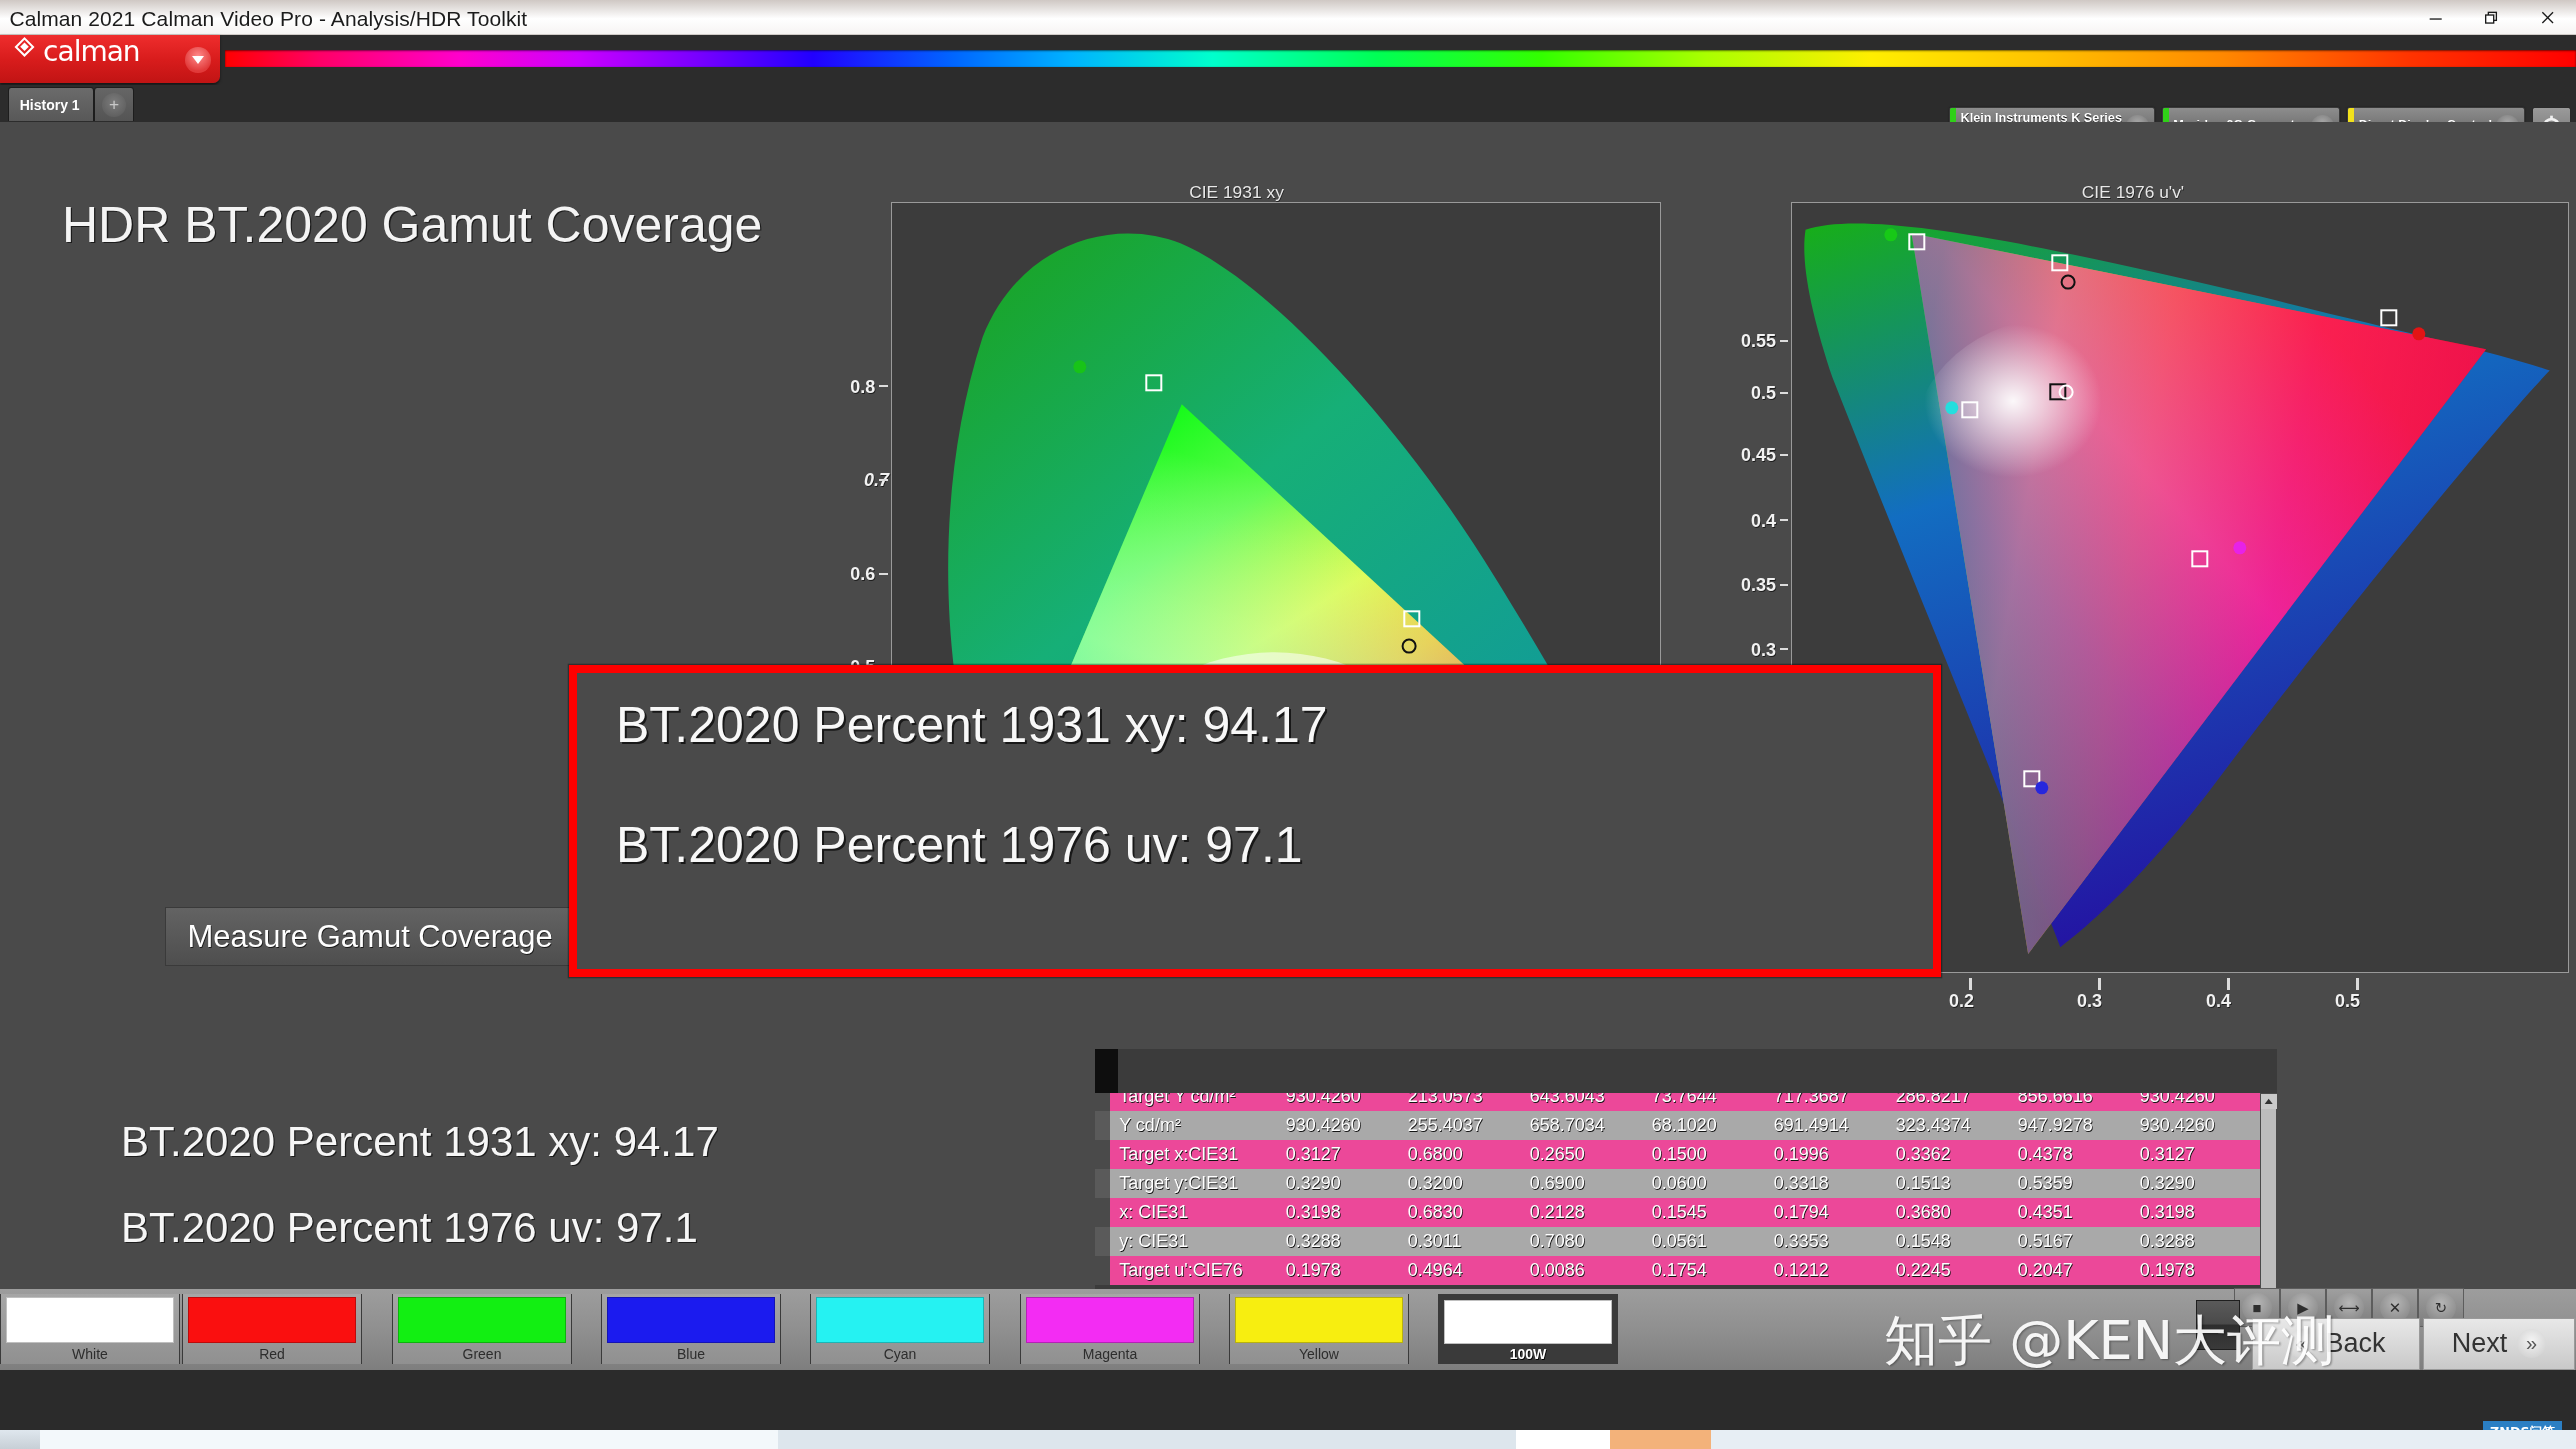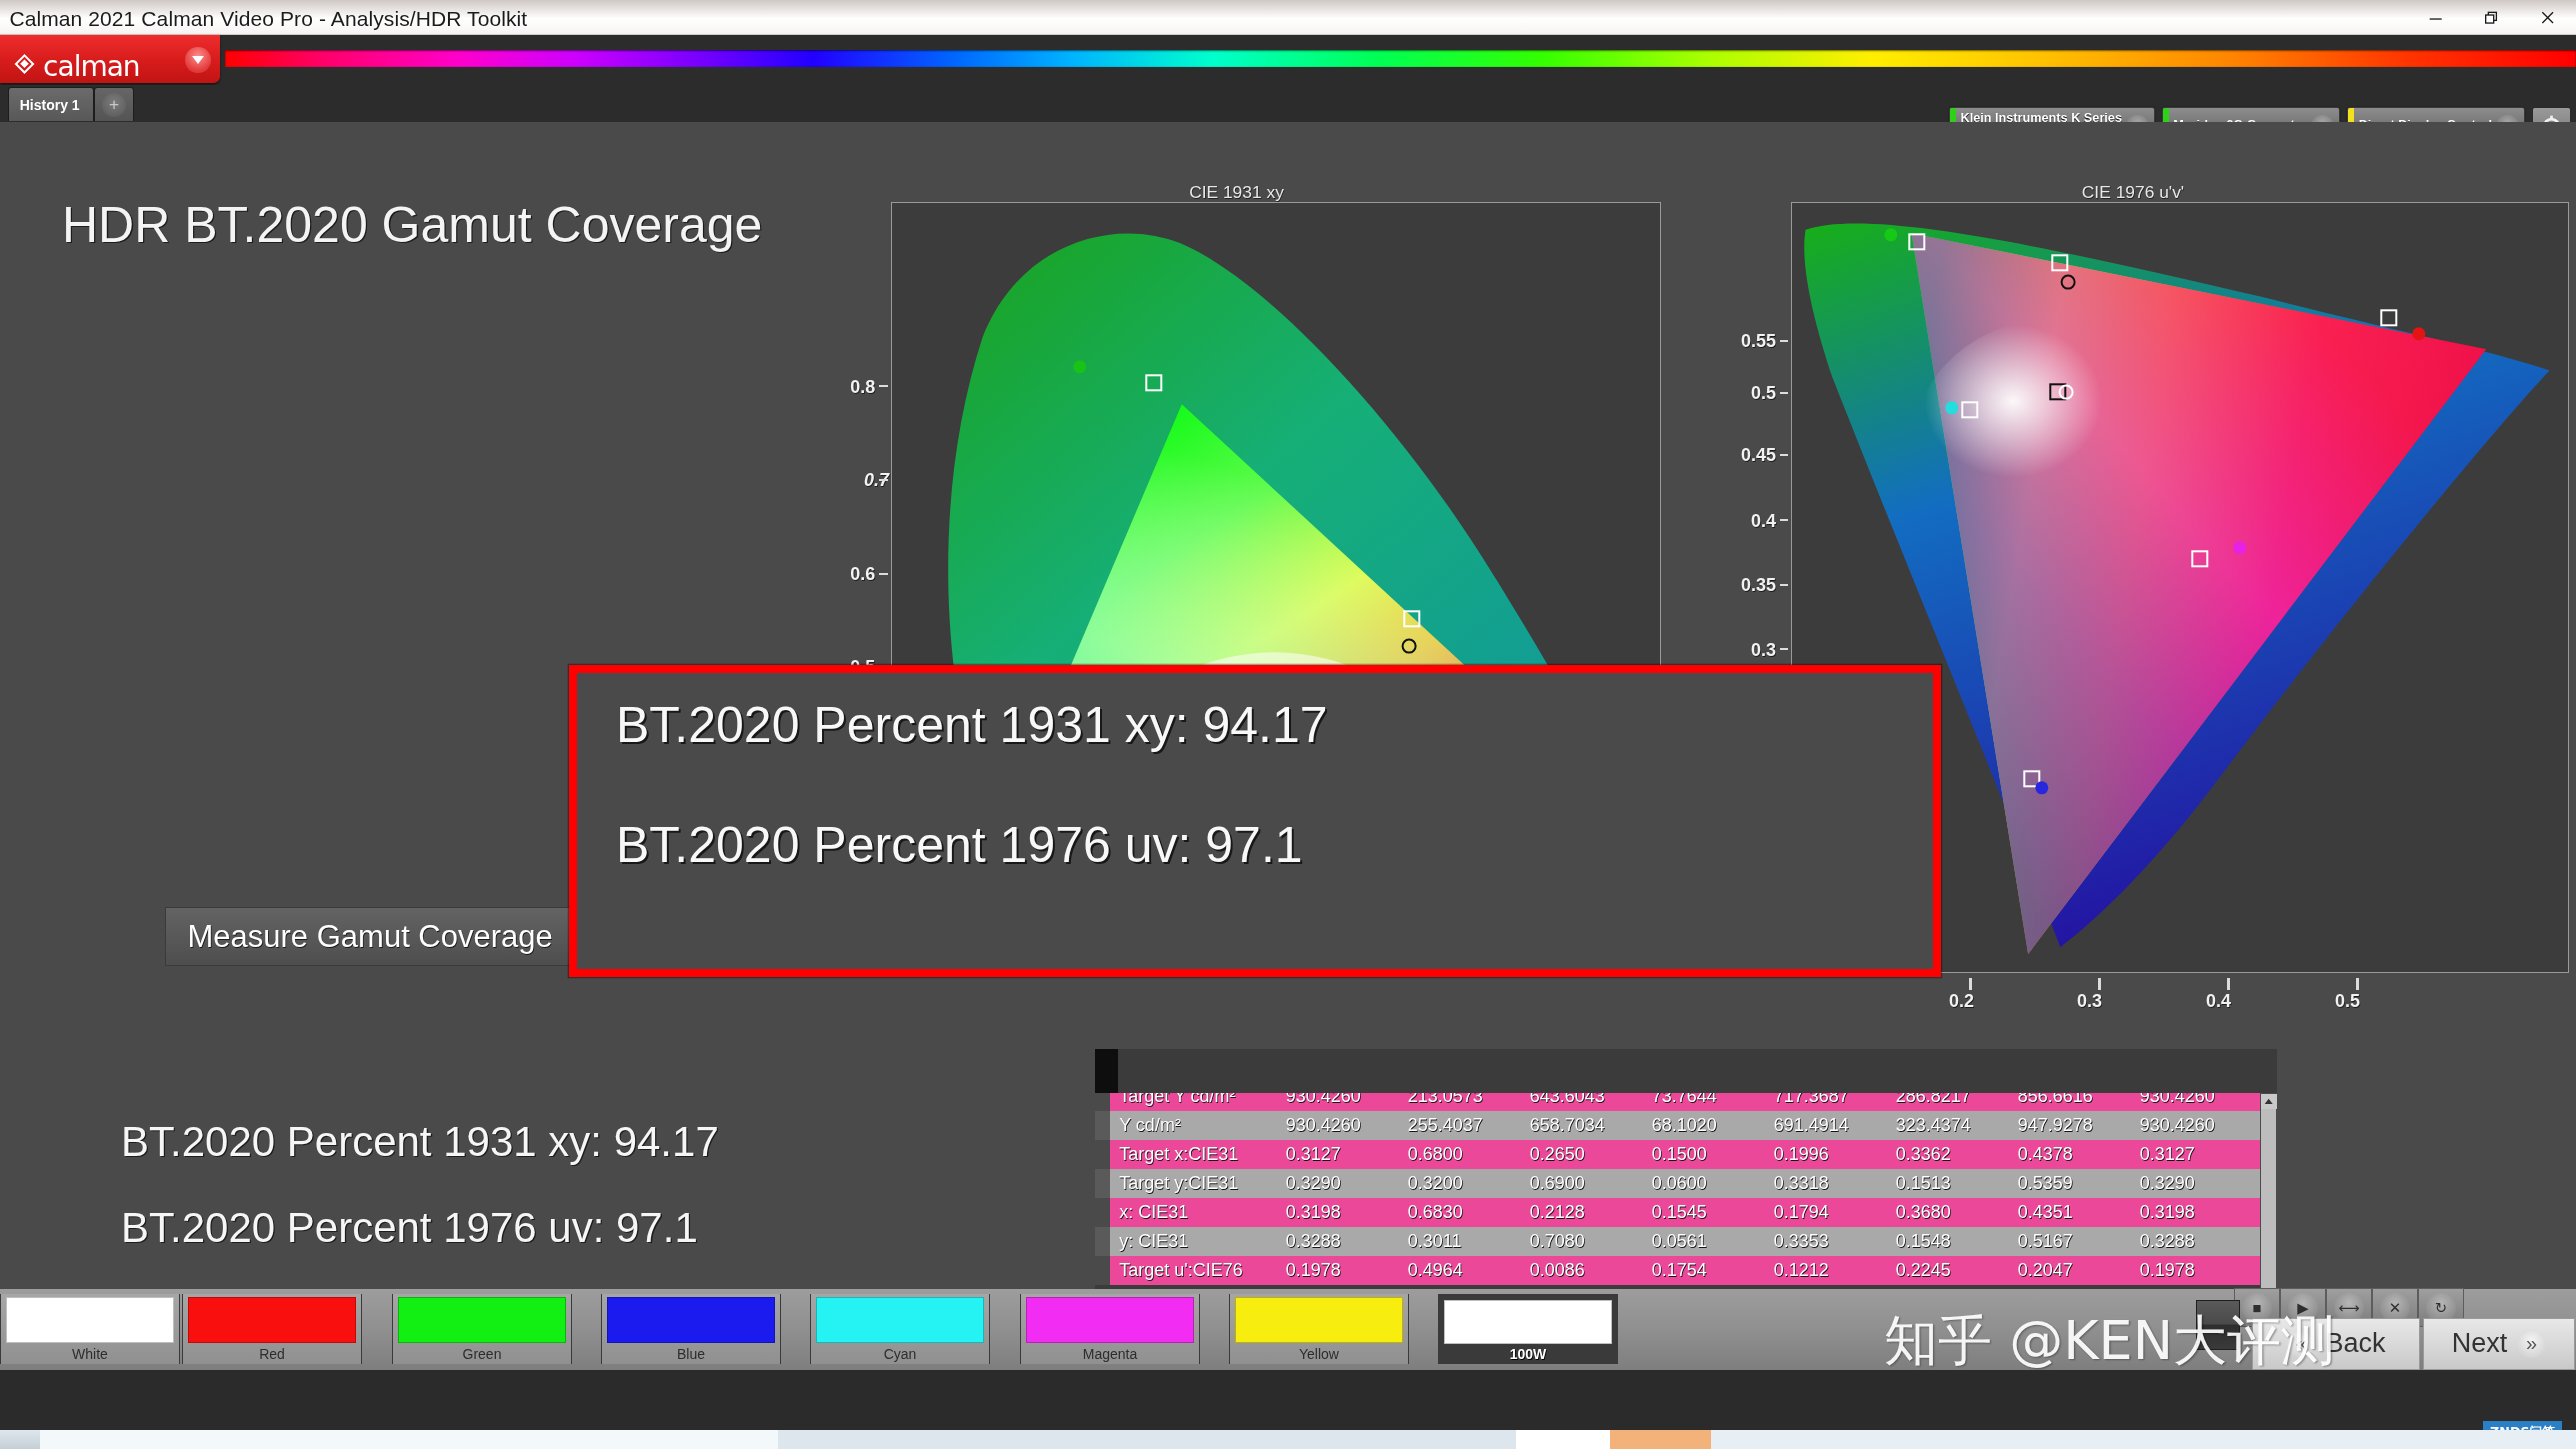--- a/index.html
+++ b/index.html
@@ -34,21 +34,21 @@
   }
   .brandbar {
     position: absolute; left: 0; top: 0; width: 2576px; height: 50px;
     background: #2c2c2c;
   }
   .logo-tab {
     position: absolute; left: 0; top: 0; width: 220px; height: 48px;
     background: linear-gradient(to bottom, #ef2d2d 0%, #d81c1c 52%, #c11414 100%);
     border-radius: 0 0 6.7px 0;
     box-shadow: 0 1.3px 2.7px rgba(0,0,0,.5);
-    display: flex; align-items: flex-end;
+    display: flex; align-items: flex-start;
   }
   .logo-diamond { margin-left: 9.4px; width: 31px; height: 31px; position: relative; }
   .logo-diamond svg { display:block; }
   .logo-word {
     font-size: 28px; color: #fff; font-weight: 400; letter-spacing: -1px;
     margin-left: 2.7px; font-family: "DejaVu Sans", sans-serif;
   }
   .logo-caret {
     position: absolute; right: 9.4px; top: 12px; width: 25.5px; height: 25.5px;
     border-radius: 50%;

